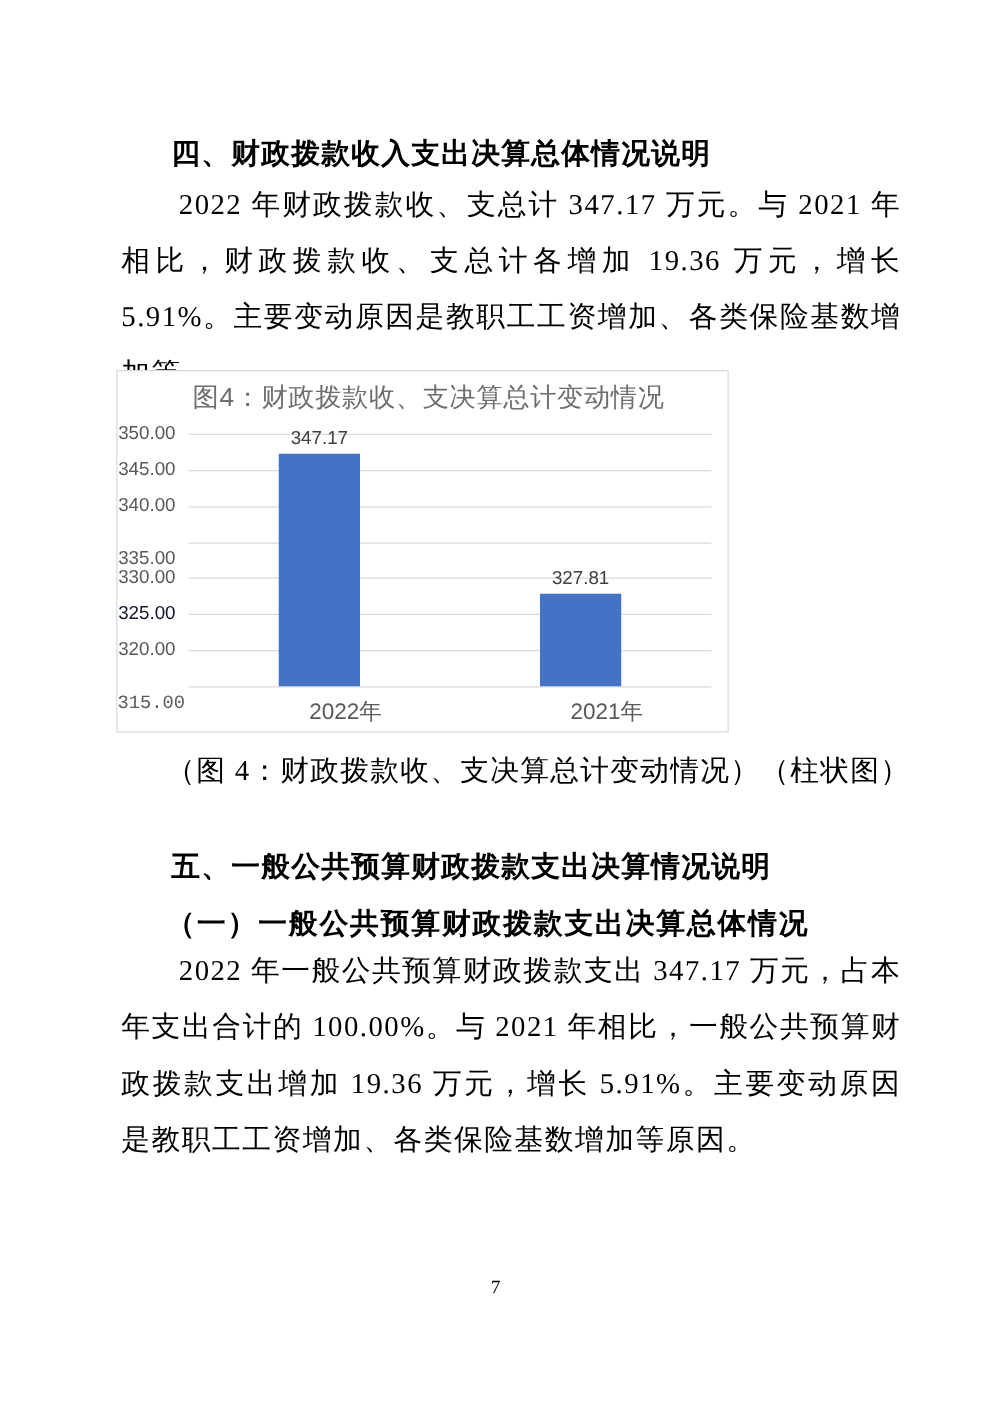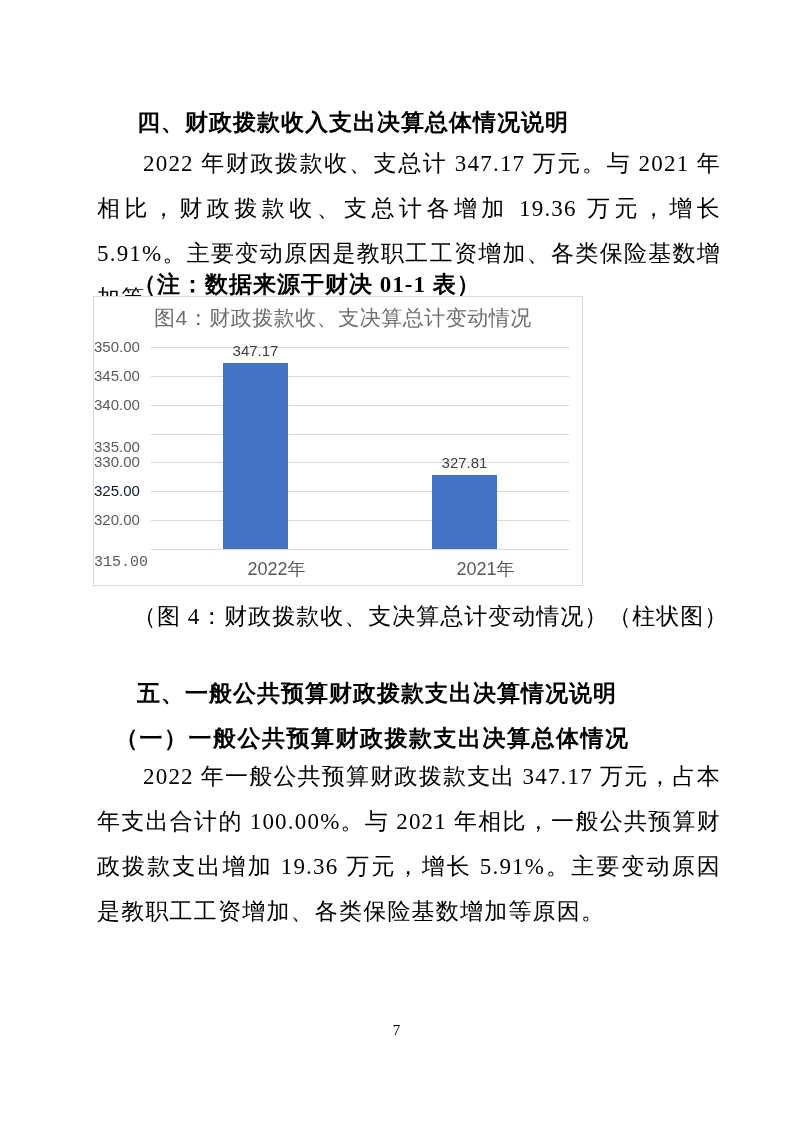--- a/index.html
+++ b/index.html
@@ -56,21 +56,21 @@
     top: 7px; right: 13px; left: 60px;
     text-align: left;
     font-size: 21px;
     letter-spacing: 0.5px;
     white-space: nowrap;
   }
   .gridline { position: absolute; height: 1px; }
   .ytick {
     position: absolute;
     left: 0; width: 47px;
-    text-align: left;
+    text-align: center;
     font-size: 15px;
   }
   .bar { position: absolute; width: 65px; }
   .bar-value-label {
     position: absolute;
     width: 80px;
     text-align: center;
     font-size: 15px;
   }
   .cat-label {
@@ -87,21 +87,20 @@
 </style>
 </head>
 <body>
 
 <div id="page">
 
   <div class="abs heading" style="left:137px; top:107px;">四、财政拨款收入支出决算总体情况说明</div>
 
   <div class="abs body-para" style="left:97px; top:141px; width:624px;">2022 年财政拨款收、支总计 347.17 万元。与 2021 年相比，财政拨款收、支总计各增加 19.36 万元，增长 5.91%。主要变动原因是教职工工资增加、各类保险基数增加等。</div>
 
-  <div class="abs note-line" style="left:133px; top:269px;">（注：数据来源于财决 01-1 表）</div>
 
   <div class="abs" id="figure4-chart">
     <div class="chart-title" style="color: rgb(110, 110, 110);">图4：财政拨款收、支决算总计变动情况</div>
     <div>
         <div class="gridline" style="left: 57px; top: 50px; width: 418px; background: rgb(217, 217, 217);"></div>
         <div class="ytick" style="top: 41px; color: rgb(89, 89, 89);">350.00</div>
         <div class="gridline" style="left: 57px; top: 78.8571px; width: 418px; background: rgb(217, 217, 217);"></div>
         <div class="ytick" style="top: 69.8571px; color: rgb(89, 89, 89);">345.00</div>
         <div class="gridline" style="left: 57px; top: 107.714px; width: 418px; background: rgb(217, 217, 217);"></div>
         <div class="ytick" style="top: 98.7143px; color: rgb(89, 89, 89);">340.00</div>
@@ -121,19 +120,19 @@
         <div class="bar" style="left: 338px; top: 178.068px; height: 73.932px; background: rgb(68, 114, 196);"></div>
         <div class="bar-value-label" style="left: 330.5px; top: 157.068px; color: rgb(64, 64, 64);">327.81</div>
         <div class="cat-label" style="left: 320.5px; top: 260px; color: rgb(89, 89, 89);">2021年</div>
       </div>
   </div>
 
   <div class="abs caption-line" style="left:133px; top:601px;">（图 4：财政拨款收、支决算总计变动情况）（柱状图）</div>
 
   <div class="abs heading" style="left:137px; top:678px;">五、一般公共预算财政拨款支出决算情况说明</div>
 
-  <div class="abs sub-heading" style="left:115px; top:723px;">（一）一般公共预算财政拨款支出决算总体情况</div>
+  <div class="abs sub-heading" style="left:133px; top:723px;">（一）一般公共预算财政拨款支出决算总体情况</div>
 
   <div class="abs body-para" style="left:97px; top:754px; width:624px;">2022 年一般公共预算财政拨款支出 347.17 万元，占本年支出合计的 100.00%。与 2021 年相比，一般公共预算财政拨款支出增加 19.36 万元，增长 5.91%。主要变动原因是教职工工资增加、各类保险基数增加等原因。</div>
 
   <div class="abs" id="page-number">7</div>
 
 </div>
 
 </body></html>

